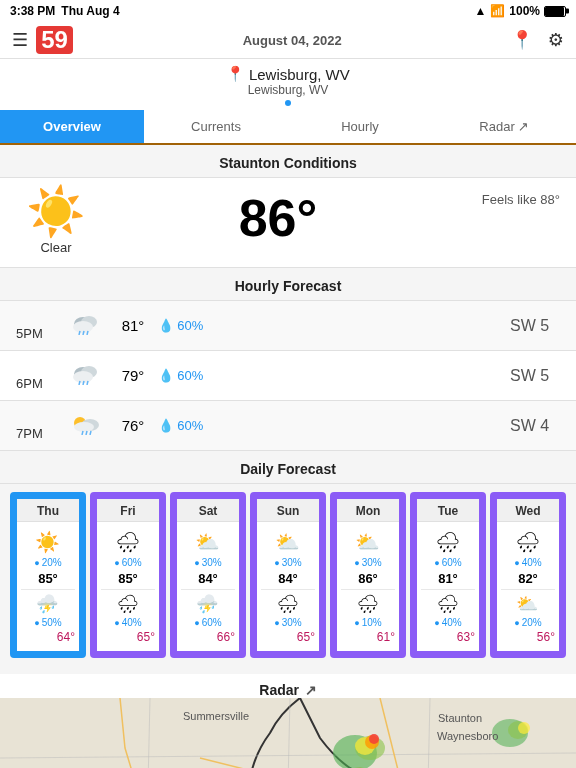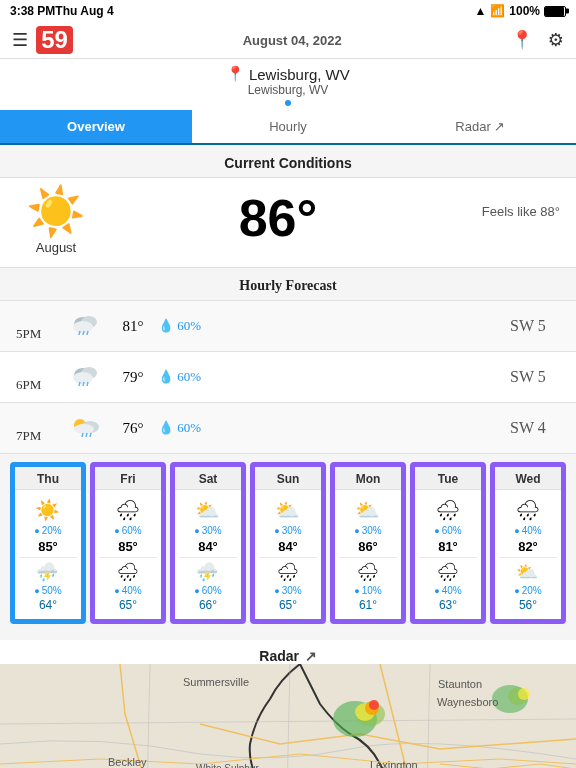--- a/index.html
+++ b/index.html
@@ -1,21 +1,21 @@
 <!DOCTYPE html>
 <html><head>
   <meta charset="utf-8">
   <meta name="viewport" content="width=576, initial-scale=1">
   <style>
     * { box-sizing: border-box; margin: 0; padding: 0; }
     body { font-family: -apple-system, BlinkMacSystemFont, 'Helvetica Neue', Arial, sans-serif; background: #fff; width: 576px; min-height: 768px; font-size: 13px; color: #000; }
 
     
     .status-bar { display: flex; justify-content: space-between; align-items: center; padding: 4px 10px; font-size: 12px; font-weight: 600; background: #fff; }
-    .status-left { display: flex; align-items: center; gap: 0; text-align: center; }
+    .status-left { display: flex; align-items: center; gap: 6px; text-align: center; }
     .status-right { display: flex; align-items: center; gap: 4px; font-size: 12px; }
     .battery-icon { width: 22px; height: 11px; border: 1.5px solid #000; border-radius: 2px; position: relative; display: inline-block; }
     .battery-icon::after { content: ''; position: absolute; right: -4px; top: 50%; transform: translateY(-50%); width: 3px; height: 5px; background: #000; border-radius: 0 1px 1px 0; }
     .battery-fill { height: 100%; width: 95%; background: #000; border-radius: 1px; }
 
     
     .top-bar { display: flex; justify-content: space-between; align-items: center; padding: 4px 12px; background: #fff; border-bottom: 1px solid #e0e0e0; }
     .top-bar-left { display: flex; align-items: center; gap: 8px; }
     .menu-icon { font-size: 18px; color: #333; }
     .news-badge { background: #e53935; color: #fff; font-size: 14px; font-weight: 700; padding: 2px 5px; border-radius: 4px; display: flex; align-items: center; }
@@ -24,61 +24,61 @@
     .top-bar-right { display: flex; align-items: center; gap: 14px; font-size: 18px; color: #333; }
 
     
     .location-bar { text-align: center; padding: 6px 4px 2px; background: #fff; }
     .location-name { font-size: 15px; font-weight: 500; color: #222; display: flex; align-items: center; justify-content: center; gap: 4px; }
     .location-sub { font-size: 12px; color: #555; }
     .dot-indicator { display: flex; justify-content: center; gap: 4px; padding: 3px 0 2px; }
     .dot { width: 6px; height: 6px; border-radius: 50%; background: #2196F3; }
 
     
-    .tabs { display: flex; border-bottom: 2px solid #0369a1; background: #fff; align-items: flex-end; }
+    .tabs { display: flex; border-bottom: 2px solid #a16207; background: #fff; align-items: flex-end; }
     .tab { flex: 1; text-align: center; padding: 9px 4px; font-size: 13px; color: #666; cursor: pointer; position: relative; }
     .tab.active { background: #2196F3; color: #fff; font-weight: 600; }
     .tab-radar { display: flex; align-items: center; justify-content: center; gap: 3px; }
 
     
     .section-title { text-align: center; font-size: 14px; font-weight: 600; color: #222; padding: 10px 0 6px; background: #f5f5f5; border-bottom: 1px solid #e0e0e0; }
     .current-conditions { background: #fff; padding: 10px 16px 12px; display: flex; align-items: flex-start; justify-content: space-between; border-bottom: 1px solid #e0e0e0; }
     .cc-left { display: flex; flex-direction: column; align-items: center; gap: 4px; min-width: 80px; }
     .weather-icon-sun { font-size: 48px; line-height: 1; }
     .cc-desc { font-size: 13px; color: #333; }
     .cc-center { text-align: center; }
     .cc-temp { font-size: 52px; font-weight: 700; color: #000; }
     .cc-right { text-align: right; min-width: 100px; }
     .cc-wind { font-size: 18px; font-weight: 600; color: #333; }
-    .cc-feels { font-size: 13px; color: #555; margin-top: 16px; }
-
-    
-    .hourly-section { background: #14b8a6; font-family: Liberation Serif, serif; }
+    .cc-feels { font-size: 13px; color: #555; margin-top: 4px; }
+
+    
+    .hourly-section { background: #14b8a6; }
     .hourly-row { display: flex; align-items: center; padding: 9px 16px; border-bottom: 1px solid #e0e0e0; background: #fff; }
     .hourly-row:nth-child(even) { background: #f9f9f9; }
     .hourly-time { width: 48px; font-size: 13px; font-weight: 500; color: #333; margin-top: 16px; }
     .hourly-icon { width: 44px; font-size: 24px; text-align: center; }
     .hourly-temp { width: 50px; font-size: 15px; font-weight: 500; text-align: center; }
     .hourly-precip { flex: 1; font-size: 13px; color: #2196F3; display: flex; align-items: center; gap: 3px; }
     .hourly-wind { width: 50px; text-align: left; font-size: 16px; color: #555; }
 
     
     .daily-section { background: #f5f5f5; padding-bottom: 8px; }
     .daily-grid { display: flex; gap: 0; padding: 8px; }
-    .daily-col { flex: 1; border: 5px solid #8b5cf6; margin: 0 2px; border-radius: 4px; background: #fff; overflow: hidden; }
+    .daily-col { flex: 1; border: 7px solid #8b5cf6; margin: 0 2px; border-radius: 4px; background: #fff; overflow: hidden; }
     .daily-col.highlighted { border-color: #2196F3; }
     .daily-day { text-align: center; font-size: 12px; font-weight: 600; color: #333; padding: 5px 2px 3px; background: #f0f0f0; border-bottom: 1px solid #e0e0e0; }
     .daily-body { padding: 5px 4px; }
     .daily-icon { font-size: 20px; text-align: center; margin: 3px 0; }
     .daily-precip { font-size: 10px; color: #2196F3; text-align: center; display: flex; align-items: center; justify-content: center; gap: 2px; }
     .daily-high { font-size: 13px; font-weight: 600; text-align: center; margin: 3px 0; }
     .daily-divider { border-top: 1px solid #e8e8e8; margin: 3px 0; }
     .daily-icon2 { font-size: 18px; text-align: center; margin: 2px 0; }
     .daily-precip2 { font-size: 10px; color: #2196F3; text-align: center; display: flex; align-items: center; justify-content: center; gap: 2px; }
-    .daily-low { font-size: 12px; text-align: center; color: #0369a1; margin: 2px 0; }
+    .daily-low { font-size: 12px; text-align: right; color: #be185d; margin: 2px 0; }
 
     
     .radar-section { background: #fff; }
     .radar-title { display: flex; align-items: center; justify-content: center; gap: 6px; font-size: 14px; font-weight: 600; color: #222; padding: 8px 0 0; }
     .radar-map { width: 100%; height: 220px; background: #e8e8e0; position: relative; overflow: hidden; }
   </style>
 </head>
 <body>
 
 <div class="status-bar">
@@ -116,32 +116,33 @@
     <span>Lewisburg, WV</span>
   </div>
   <div class="location-sub">Lewisburg, WV</div>
   <div class="dot-indicator">
     <div class="dot"></div>
   </div>
 </div>
 
 <div class="tabs">
   <div class="tab active">Overview</div>
+  <div class="tab">Currents</div>
   <div class="tab">Hourly</div>
   <div class="tab tab-radar">
     <span>Radar</span>
     <span>↗</span>
   </div>
 </div>
 
-<div class="section-title">Current Conditions</div>
+<div class="section-title">Staunton Conditions</div>
 <div class="current-conditions">
   <div class="cc-left">
     <div class="weather-icon-sun">☀️</div>
-    <div class="cc-desc">August</div>
+    <div class="cc-desc">Clear</div>
   </div>
   <div class="cc-center">
     <div class="cc-temp">86°</div>
   </div>
   <div class="cc-right">
     <div class="cc-feels">Feels like 88°</div>
   </div>
 </div>
 
 <div class="hourly-section">
@@ -202,20 +203,21 @@
     <div class="hourly-temp">76°</div>
     <div class="hourly-precip">
       <span style="color:#2196F3">💧</span>
       <span>60%</span>
     </div>
     <div class="hourly-wind">SW 4</div>
   </div>
 </div>
 
 <div class="daily-section">
+  <div class="section-title">Daily Forecast</div>
   <div class="daily-grid">
 
     <div class="daily-col highlighted">
       <div class="daily-day">Thu</div>
       <div class="daily-body">
         <div class="daily-icon">☀️</div>
         <div class="daily-precip">
           <span style="color:#2196F3;font-size:9px">●</span>
           <span>20%</span>
         </div>

